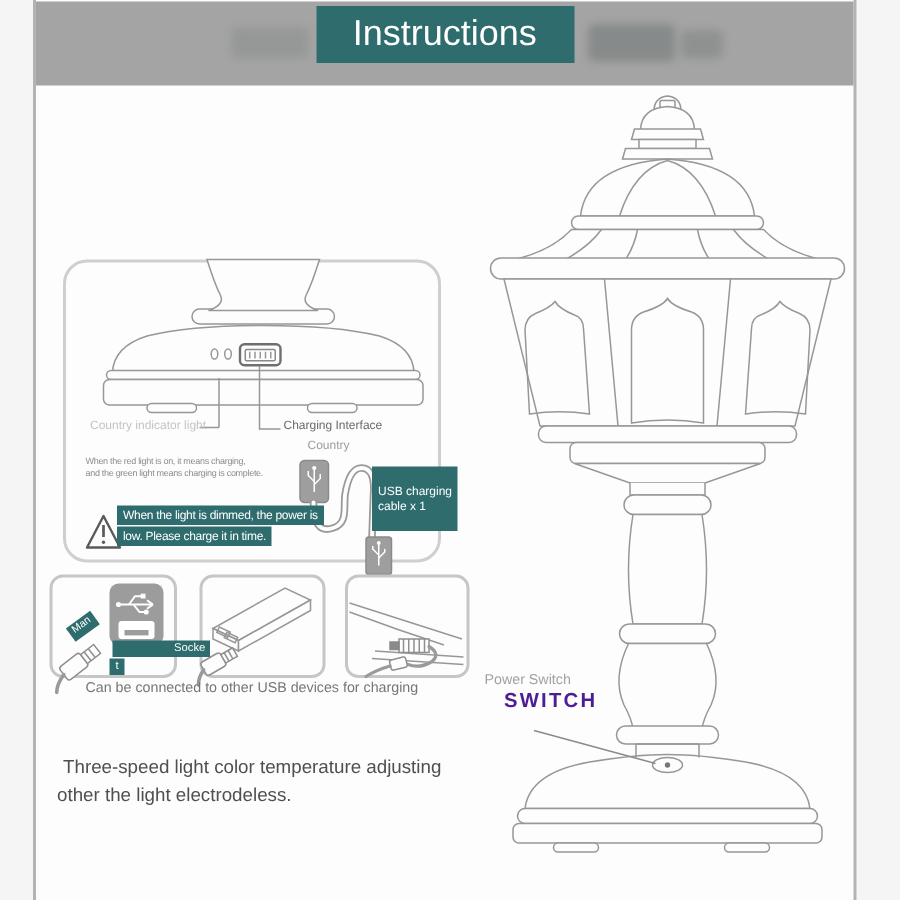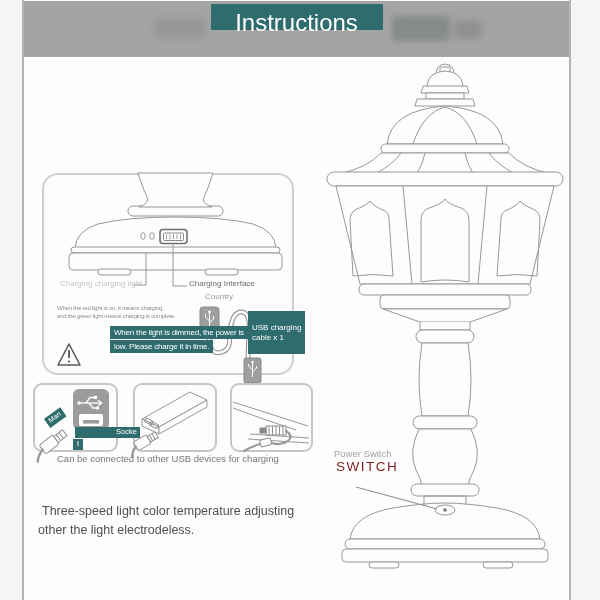--- a/index.html
+++ b/index.html
@@ -14,21 +14,21 @@
     position:absolute;left:22px;top:0;width:549px;height:600px;
     background:#fdfdfd;box-sizing:border-box;
     border-left:2px solid #b3b3b3;border-right:2px solid #b3b3b3;
   }
   .header-bar{
     position:absolute;left:0;top:1px;width:100%;height:56px;
     background:#a4a4a4;
   }
   .title-box{
     position:absolute;left:50%;top:3px;transform:translateX(-50%);
-    width:172px;height:26px;background:#2e6c6e;
+    width:172px;height:38px;background:#2e6c6e;
     color:#ffffff;font-size:24px;line-height:38px;text-align:center;
   }
   .wm{position:absolute;background:#3d4a48;border-radius:4px;filter:blur(3px);}
   .wm1{left:368px;top:15px;width:58px;height:25px;opacity:.28;}
   .wm2{left:430px;top:19px;width:28px;height:19px;opacity:.20;}
   .wm3{left:130px;top:17px;width:52px;height:21px;opacity:.13;}
 
   
   .diagram-panel{
     position:absolute;left:42px;top:173px;width:252px;height:202px;
@@ -48,30 +48,30 @@
   .line{stroke:#979797;stroke-width:1;fill:none;}
   .fillw{fill:#fdfdfd;}
 
   
   .lbl{position:absolute;white-space:nowrap;}
   .lbl-indicator{left:60px;top:279px;font-size:8px;color:#c4c4c4;}
   .lbl-interface{left:189px;top:279px;font-size:8px;color:#6a6a6a;}
   .note{left:57px;top:304px;font-size:6px;letter-spacing:-0.2px;color:#8d8d8d;line-height:8px;}
   .lbl-country{left:205px;top:292px;font-size:8px;color:#9c9c9c;}
   .teal{background:#2e6c6e;color:#ffffff;}
-  .warn-box{left:78px;top:326px;font-size:8px;letter-spacing:-0.2px;line-height:9px;margin-left:32px;}
+  .warn-box{left:78px;top:337px;font-size:8px;letter-spacing:-0.2px;line-height:9px;}
   .warn-box span{display:table;padding:2px 4px;margin-bottom:1px;}
   .cable-box{left:248px;top:311px;font-size:8px;line-height:9.5px;padding:12px 4px;}
   .chip{font-size:7.5px;line-height:8.5px;padding:1px 3px;}
   .chip-man{left:47px;top:418px;transform:rotate(-36deg);transform-origin:left center;font-size:7px;}
   .chip-socke{left:75px;top:427px;padding-left:41px;}
   .chip-t{left:73px;top:439px;padding:1px 4px;}
   .caption{left:57px;top:453px;font-size:9.5px;color:#767676;}
-  .lbl-power-switch{left:334px;top:448px;font-size:9.5px;color:#a2a2a2;}
-  .lbl-switch{left:336px;top:459px;font-size:13.5px;letter-spacing:1.5px;color:#7f1d1d;}
+  .lbl-power-switch{left:323px;top:448px;font-size:9.5px;color:#a2a2a2;}
+  .lbl-switch{left:336px;top:459px;font-size:13.5px;letter-spacing:1.5px;color:#4c1d95;font-weight:bold;}
   .para{position:absolute;left:38px;top:502px;font-size:12.5px;color:#4f4f4f;line-height:18.5px;}
   .para div:first-child{padding-left:4px;}
 </style>
 </head>
 <body>
 
 <div class="page">
   <div class="header-bar">
     <div class="wm wm1"></div>
     <div class="wm wm2"></div>
@@ -136,21 +136,21 @@
       <path d="M210.5,197 L206.5,193 L206.5,191"></path>
       <path d="M210.5,199 L214.5,195 L214.5,193"></path>
     </g>
     <circle cx="210.5" cy="189" r="1.3" fill="#ffffff"></circle>
     <rect x="205.5" y="210" width="11" height="12" rx="1.5" fill="#fdfdfd" stroke="#8a8a8a"></rect>
     <rect x="208" y="213" width="2.5" height="2.5" fill="#9e9e9e"></rect>
     <rect x="212" y="213" width="2.5" height="2.5" fill="#9e9e9e"></rect>
   </g>
 </svg>
 
-<div class="lbl lbl-indicator">Charging charging light</div>
+<div class="lbl lbl-indicator">Country indicator light</div>
 <div class="lbl lbl-interface">Charging Interface</div>
 <div class="lbl note">
   <div>When the red light is on, it means charging,</div>
   <div>and the green light means charging is complete.</div>
 </div>
 <div class="lbl warn-box">
   <span class="teal">When the light is dimmed, the power is</span>
   <span class="teal">low. Please charge it in time.</span>
 </div>
 <div class="lbl lbl-country">Country</div>

